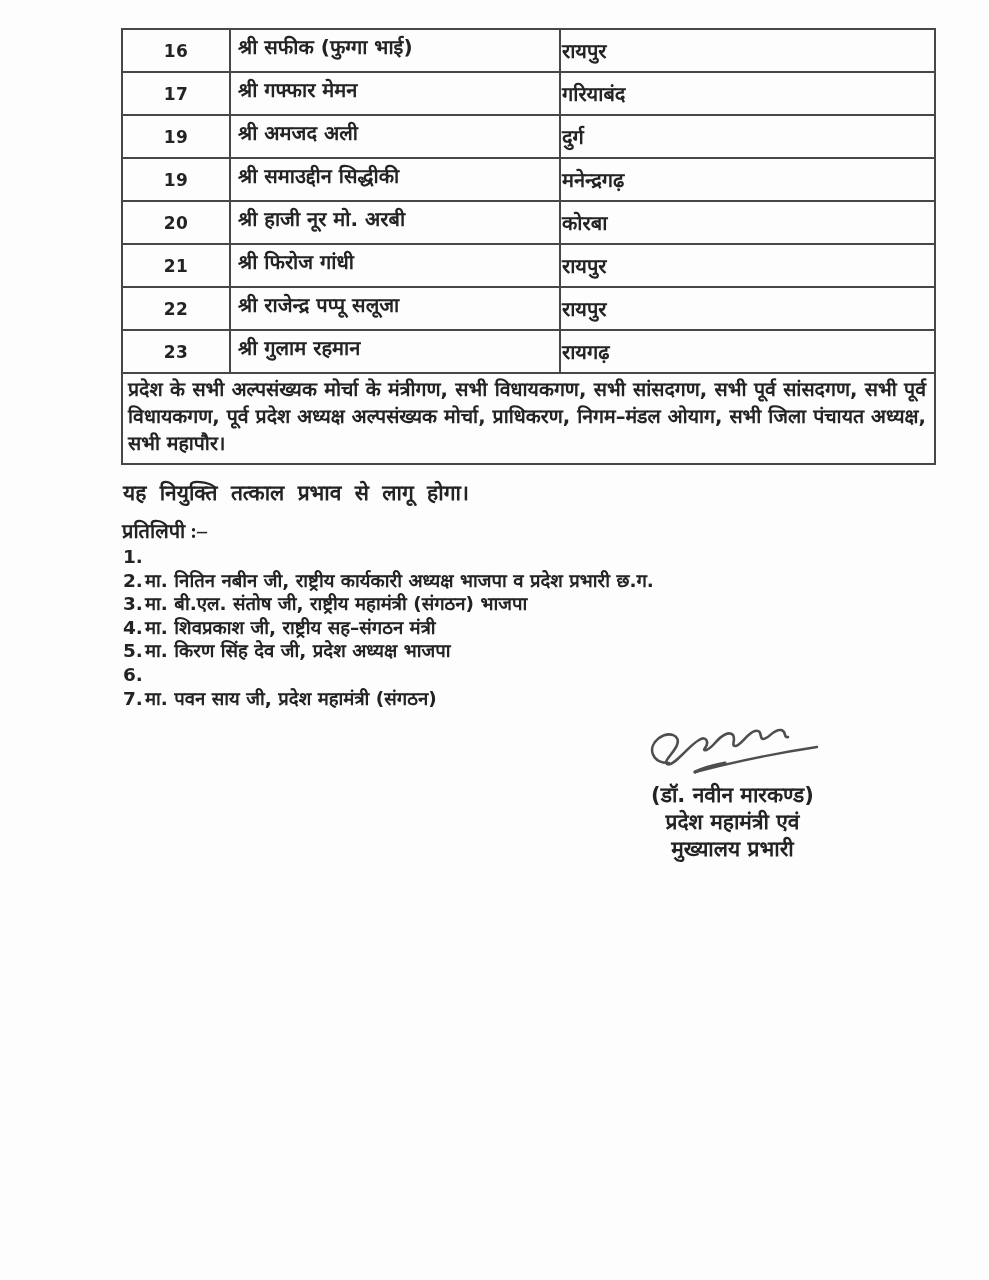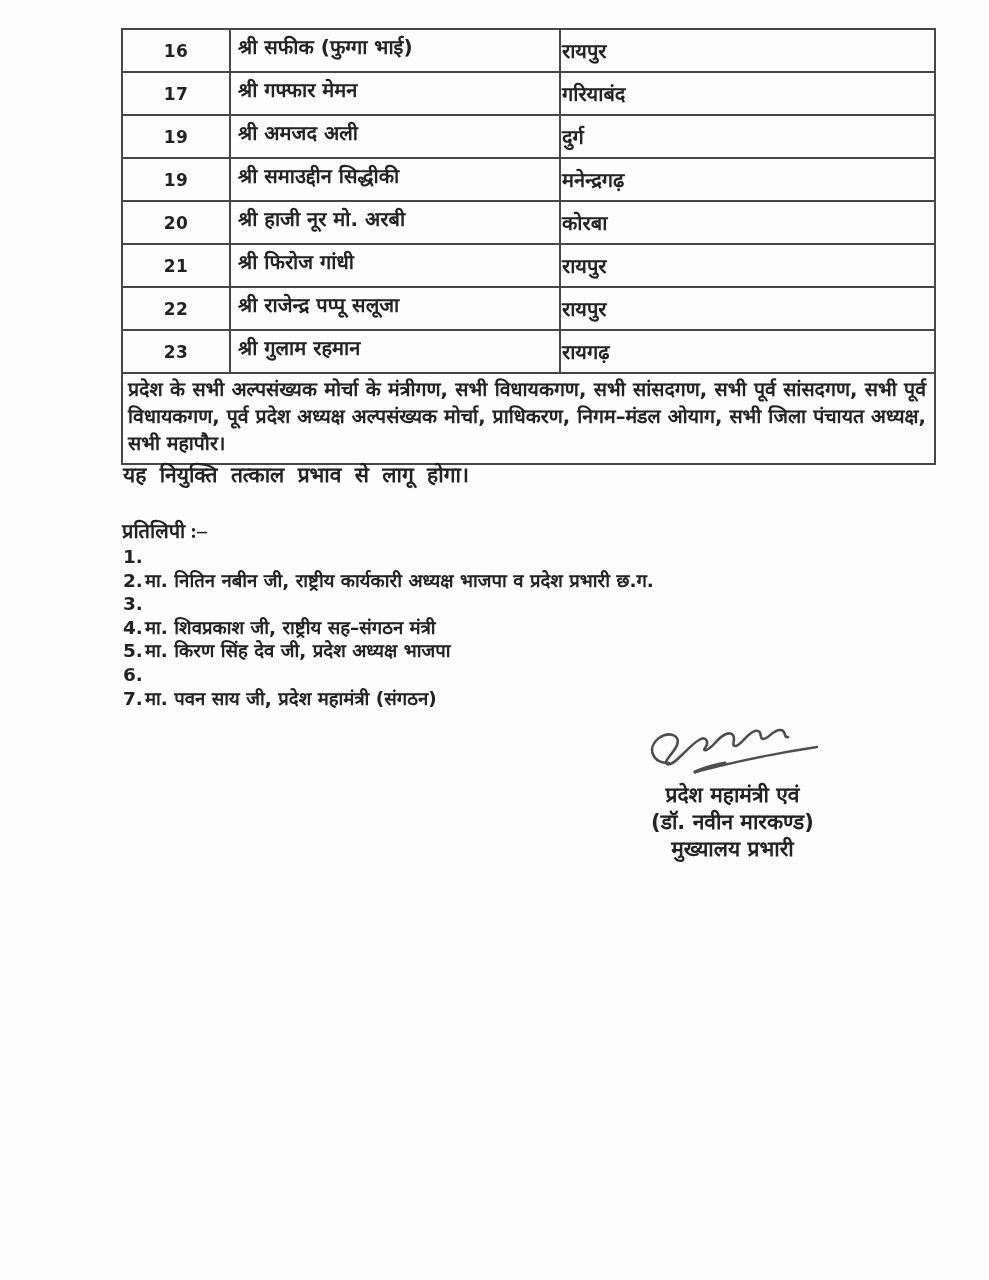--- a/index.html
+++ b/index.html
@@ -31,21 +31,21 @@
   td.note{
     padding:2px 8px 6px 5px;
     font-size:19.5px;
     line-height:27px;
     text-align:justify;
     text-align-last:left;
     font-weight:600;
   }
   
   .effect-line{
-    position:absolute;left:123px;top:460px;
+    position:absolute;left:123px;top:478px;
     font-size:21px;font-weight:600;word-spacing:6px;
   }
   .copies-heading{
     position:absolute;left:122px;top:517px;
     font-size:20px;font-weight:600;font-family:Liberation Serif, serif;
   }
   .copy-list{
     position:absolute;left:123px;top:545px;
     font-size:18.5px;font-weight:600;line-height:23.6px;
   }
@@ -119,20 +119,21 @@
   <div class="copy-list">
     <div class="copy-item">
       <span class="num">1.</span>
     </div>
     <div class="copy-item">
       <span class="num">2.</span>
       <span class="txt">मा. नितिन नबीन जी, राष्ट्रीय कार्यकारी अध्यक्ष भाजपा व प्रदेश प्रभारी छ.ग.</span>
     </div>
     <div class="copy-item">
       <span class="num">3.</span>
+      <span class="txt">मा. बी.एल. संतोष जी, राष्ट्रीय महामंत्री (संगठन) भाजपा</span>
     </div>
     <div class="copy-item">
       <span class="num">4.</span>
       <span class="txt">मा. शिवप्रकाश जी, राष्ट्रीय सह–संगठन मंत्री</span>
     </div>
     <div class="copy-item">
       <span class="num">5.</span>
       <span class="txt">मा. किरण सिंह देव जी, प्रदेश अध्यक्ष भाजपा</span>
     </div>
     <div class="copy-item">
@@ -144,18 +145,18 @@
     </div>
   </div>
 
   <svg class="sig-svg" viewBox="0 0 180 58" aria-hidden="true">
     <path d="M 24,40 C 6,40 2,24 14,15 C 24,8 36,12 32,22 C 29,30 18,38 22,41 C 28,45 42,24 54,17 C 62,12 64,20 60,25 C 57,29 63,28 70,20 C 77,12 84,8 88,12 C 91,16 86,23 90,23 C 96,23 102,10 110,8 C 118,6 114,16 118,16 C 124,16 128,6 136,7 C 142,8 138,15 143,14" fill="none" stroke="#4e4e4e" stroke-width="2.6" stroke-linecap="round" stroke-linejoin="round"></path>
     <path d="M 50,49 C 85,40 125,31 172,24" fill="none" stroke="#4e4e4e" stroke-width="2.4" stroke-linecap="round"></path>
     <path d="M 50,49 C 60,44 70,42 80,40" fill="none" stroke="#4e4e4e" stroke-width="3.2" stroke-linecap="round"></path>
   </svg>
 
   <div class="sig-block">
+    <div>(डॉ. नवीन मारकण्ड)</div>
     <div>प्रदेश महामंत्री एवं</div>
-    <div>(डॉ. नवीन मारकण्ड)</div>
     <div>मुख्यालय प्रभारी</div>
   </div>
 
 </div>
 
 </body></html>

